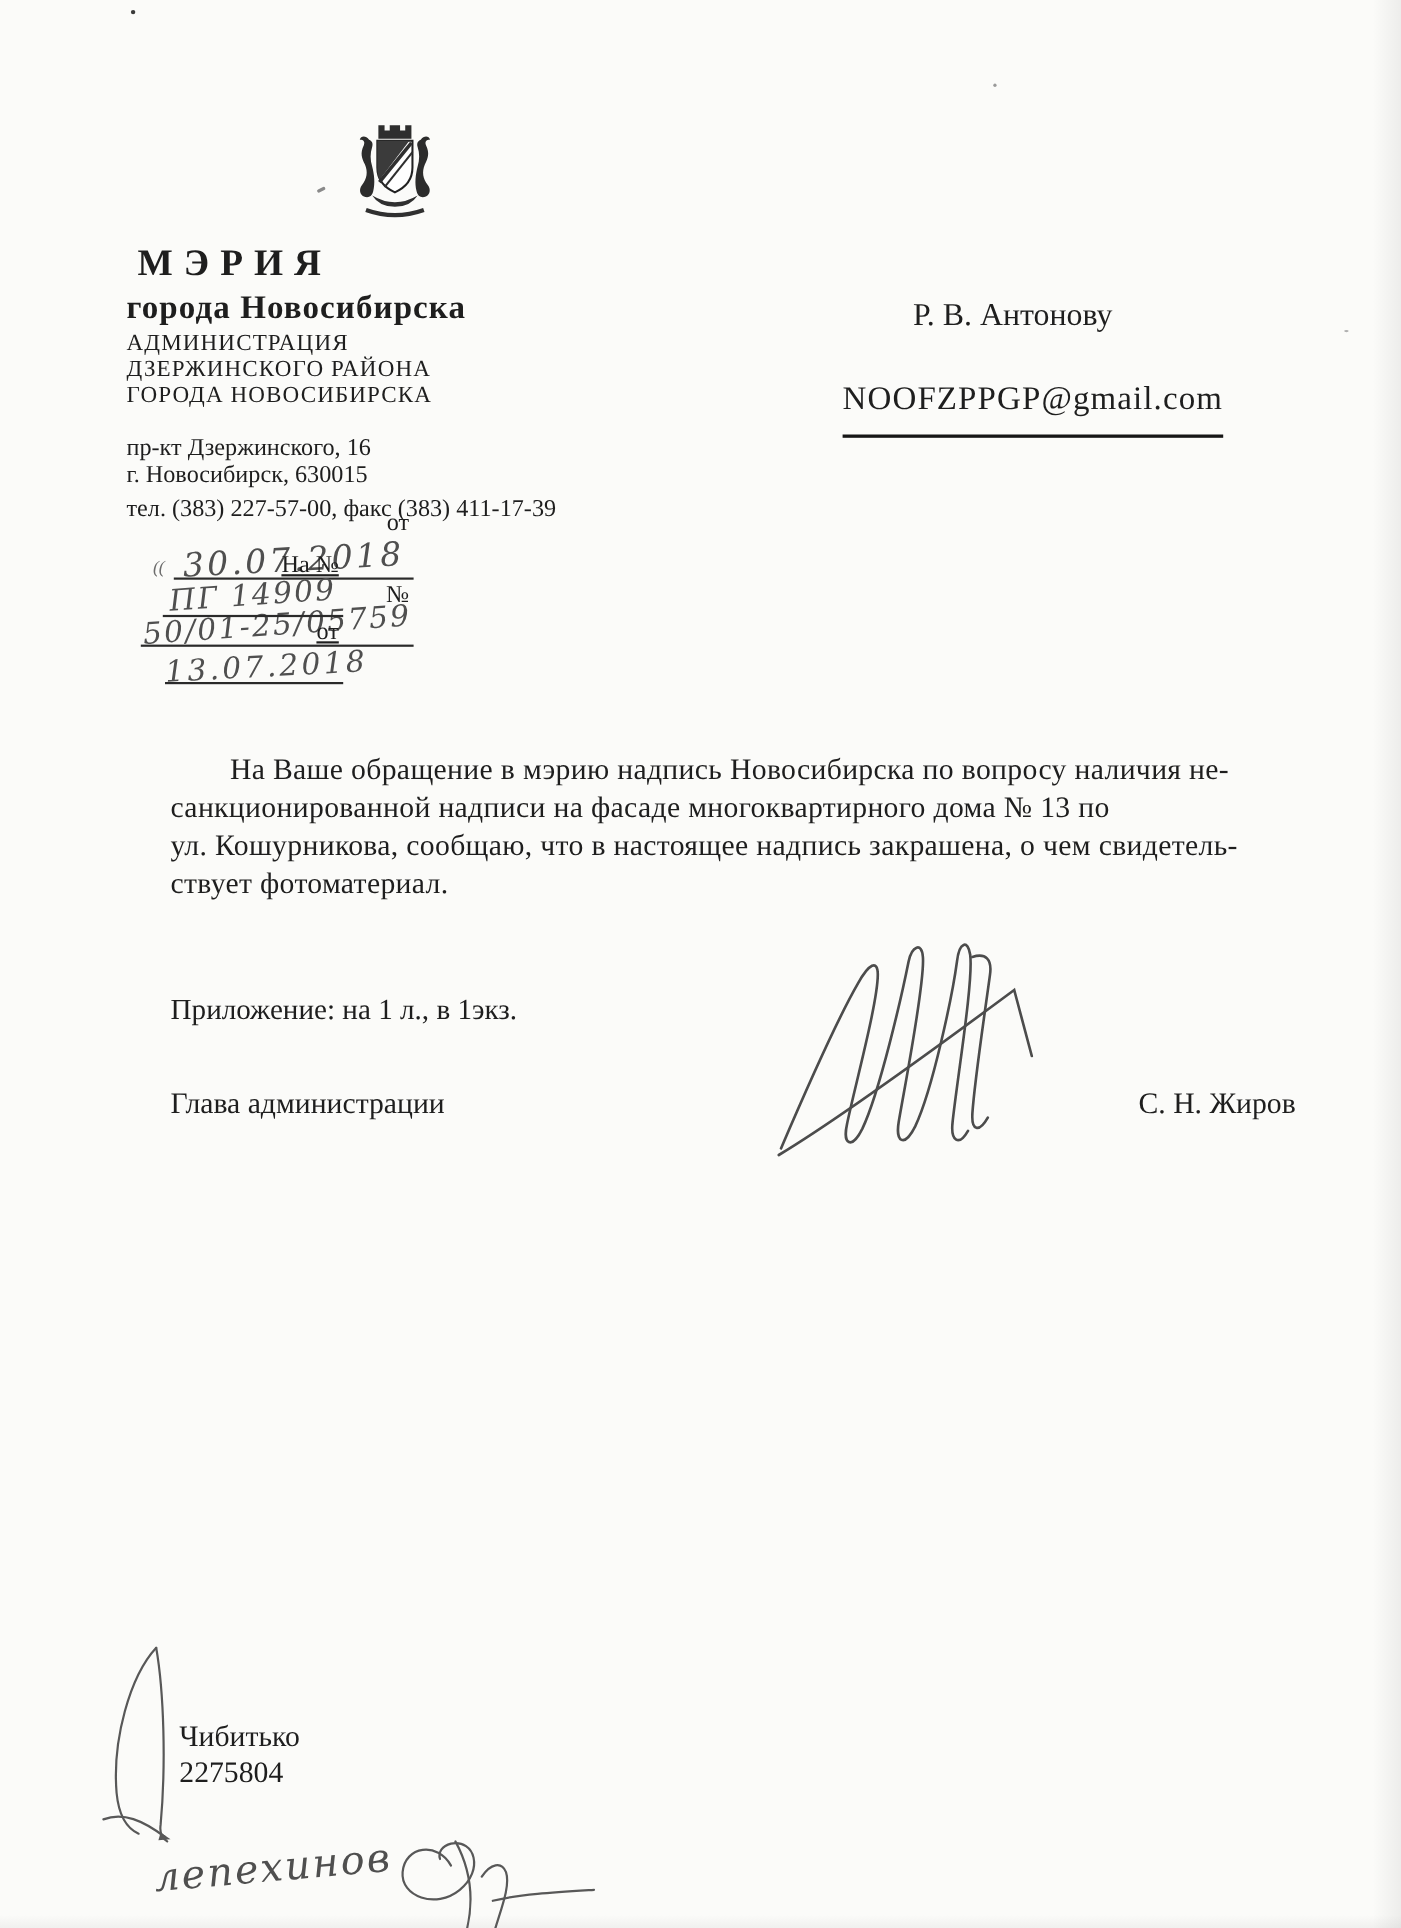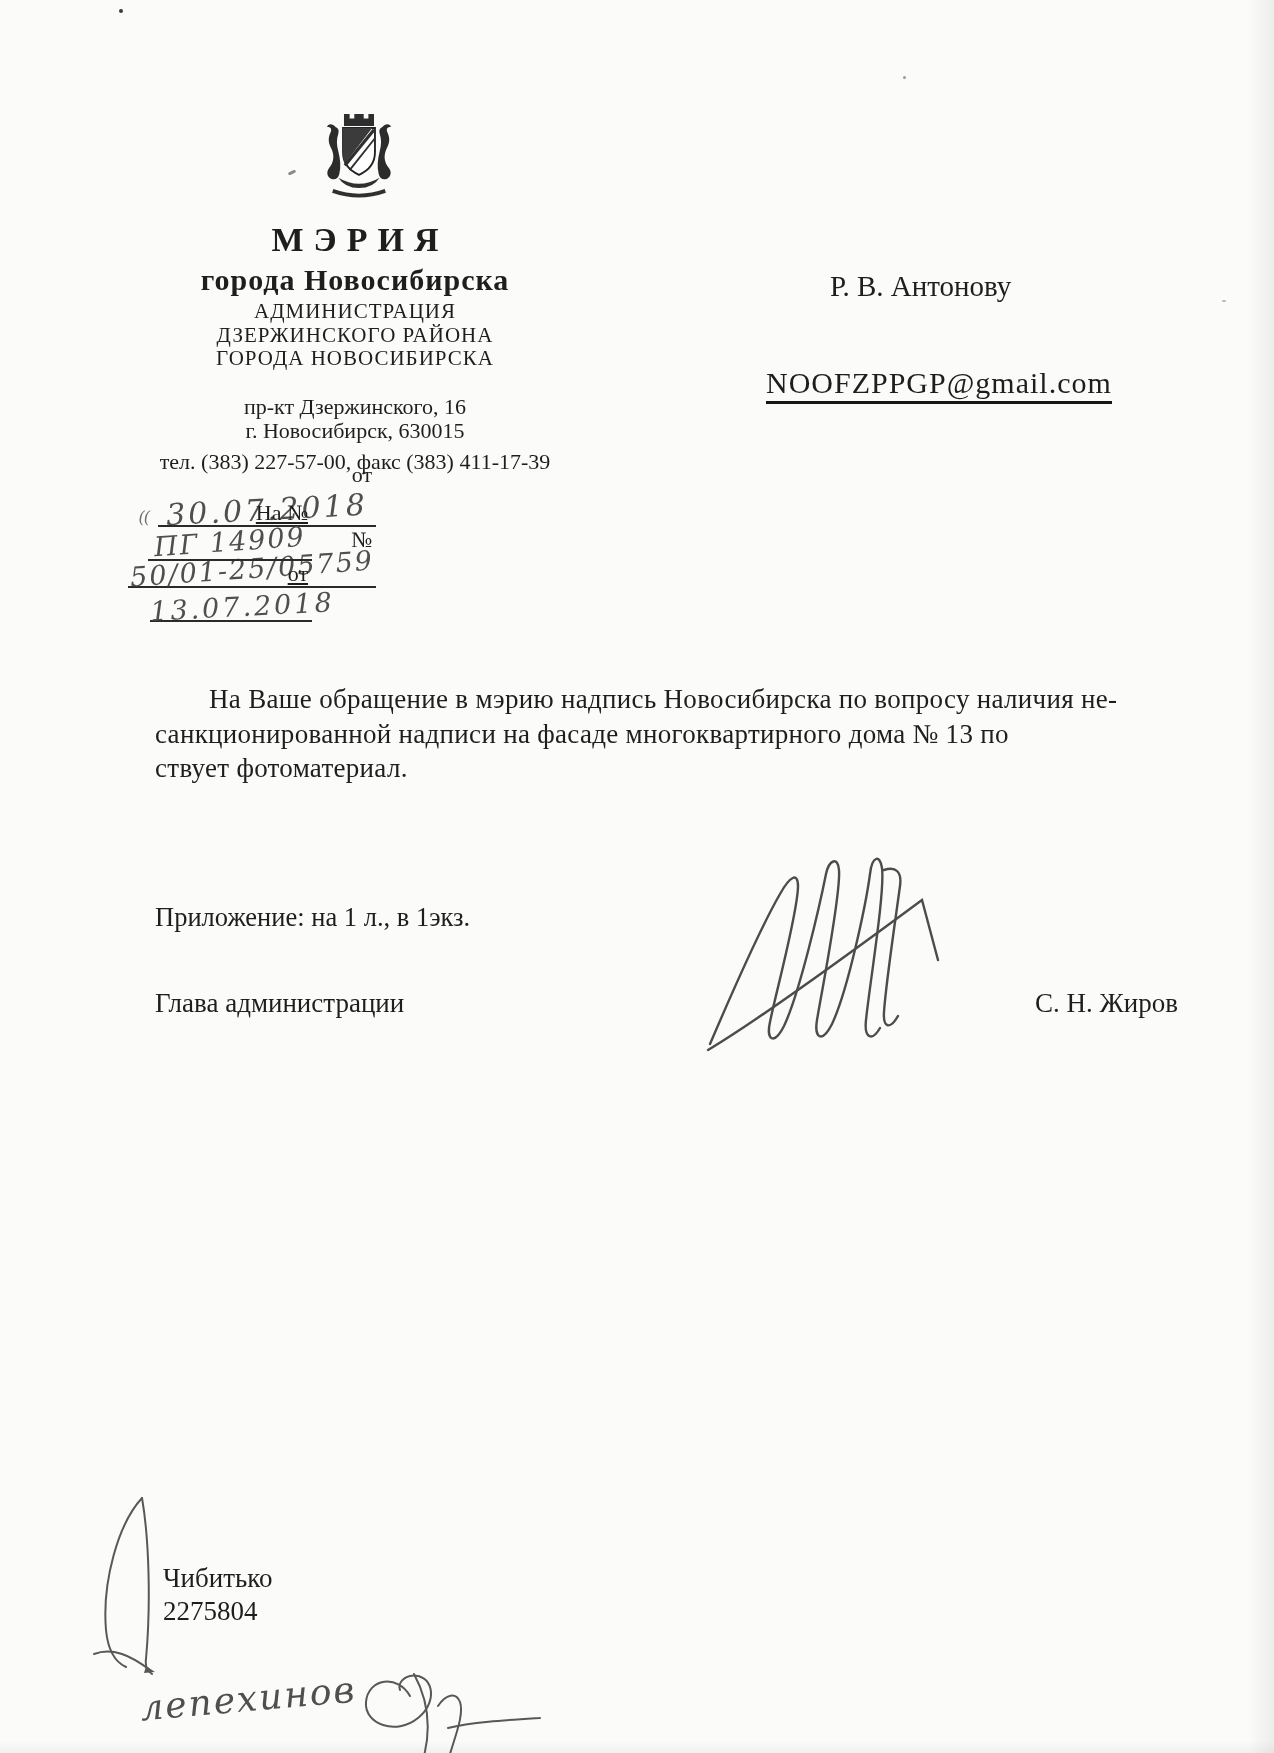--- a/index.html
+++ b/index.html
@@ -6,21 +6,21 @@
   .page {
     position:relative; width:1274px; height:1753px;
     background:#fbfbf9;
     font-family:"Liberation Serif", serif;
     color:#1e1e1e;
     overflow:hidden;
     box-shadow:0 0 6px rgba(0,0,0,.25);
   }
   
   .emblem { position:absolute; left:312px; top:112px; }
-  .org { position:absolute; left:115px; top:220px; width:480px; text-align:center; }
+  .org { position:absolute; left:115px; top:220px; width:480px; }
   .org-m1 { font-size:34px; font-weight:bold; letter-spacing:10px; text-indent:10px; line-height:40px; }
   .org-m2 { font-size:30px; font-weight:bold; letter-spacing:1px; line-height:40px; }
   .org-s  { font-size:21px; line-height:23.5px; letter-spacing:1px; }
   .org-gap { height:24px; }
   .org-a  { font-size:22px; line-height:24px; }
   .org-phone { font-size:22px; line-height:24px; margin-top:7px; white-space:nowrap; }
   
   .refline { position:absolute; display:flex; align-items:flex-end;flex-direction:column; }
   .ref1 { left:128px; top:462px; }
   .ref2 { left:148px; top:500px;text-decoration:underline; }
@@ -28,22 +28,22 @@
   .uline { border-bottom:2.5px solid #2a2a2a; text-align:center; padding-bottom:0; }
   .hw {
     font-family:"DejaVu Serif", serif; font-style:italic; color:#4f4f4f;
     white-space:nowrap; display:inline-block;
   }
   .hw-date  { font-size:30px; letter-spacing:3px; transform:rotate(-3deg) translateY(2px); }
   .hw-num   { font-size:27px; letter-spacing:2px; transform:rotate(-4deg) translateY(-2px); }
   
   .recipient-name { position:absolute; left:830px; top:270px; font-size:29px; white-space:nowrap; }
   .recipient-email {
-    position:absolute; left:766px; top:366px; font-size:30px; letter-spacing:1px;
-    border-bottom:3px solid #161616; padding-bottom:1px; white-space:nowrap;
+    position:absolute; left:766px; top:346px; font-size:30px; letter-spacing:1px;
+    border-bottom:3px solid #161616; padding-bottom:15px; white-space:nowrap;
   }
   
   .body-par { position:absolute; left:155px; top:682px; font-size:27px; line-height:34.5px; letter-spacing:.3px; }
   .body-line { white-space:nowrap; }
   .body-line.first { padding-left:54px; }
   .attachment { position:absolute; left:155px; top:858px; font-size:26.5px; white-space:nowrap;margin-top:44px; }
   
   .sig-title { position:absolute; left:155px; top:988px; font-size:27px; white-space:nowrap; }
   .sig-name  { position:absolute; left:1035px; top:988px; font-size:27px; white-space:nowrap; }
   .autograph { position:absolute; left:688px; top:842px; }
@@ -112,20 +112,21 @@
     <span class="ref-label" style="margin-left:14px;">от</span>
     <span class="uline" style="width:162px;"><span class="hw hw-date" style="font-size:27px;">13.07.2018</span></span>
   </div>
 
   <div class="recipient-name">Р. В. Антонову</div>
   <div class="recipient-email">NOOFZPPGP@gmail.com</div>
 
   <div class="body-par">
     <div class="body-line first">На Ваше обращение в мэрию надпись Новосибирска по вопросу наличия не-</div>
     <div class="body-line">санкционированной надписи на фасаде многоквартирного дома № 13 по</div>
+    <div class="body-line">ул. Кошурникова, сообщаю, что в настоящее надпись закрашена, о чем свидетель-</div>
     <div class="body-line">ствует фотоматериал.</div>
   </div>
 
   <div class="attachment">Приложение: на 1 л., в 1экз.</div>
 
   <div class="sig-title">Глава администрации</div>
 
   <div class="autograph">
     <svg width="272" height="212" viewBox="0 0 272 212" xmlns="http://www.w3.org/2000/svg">
       <path class="ink" d="M22 202 C 40 160, 70 90, 92 52 C 102 34, 110 30, 110 44 C 110 70, 88 150, 82 180 C 78 198, 86 204, 96 184 C 112 150, 132 62, 138 32 C 141 18, 150 14, 151 28 C 153 52, 134 148, 129 178 C 126 196, 134 202, 144 182 C 160 148, 178 62, 182 32 C 184 14, 192 12, 194 26 C 197 50, 182 140, 178 178 C 176 196, 184 200, 192 186"></path>

